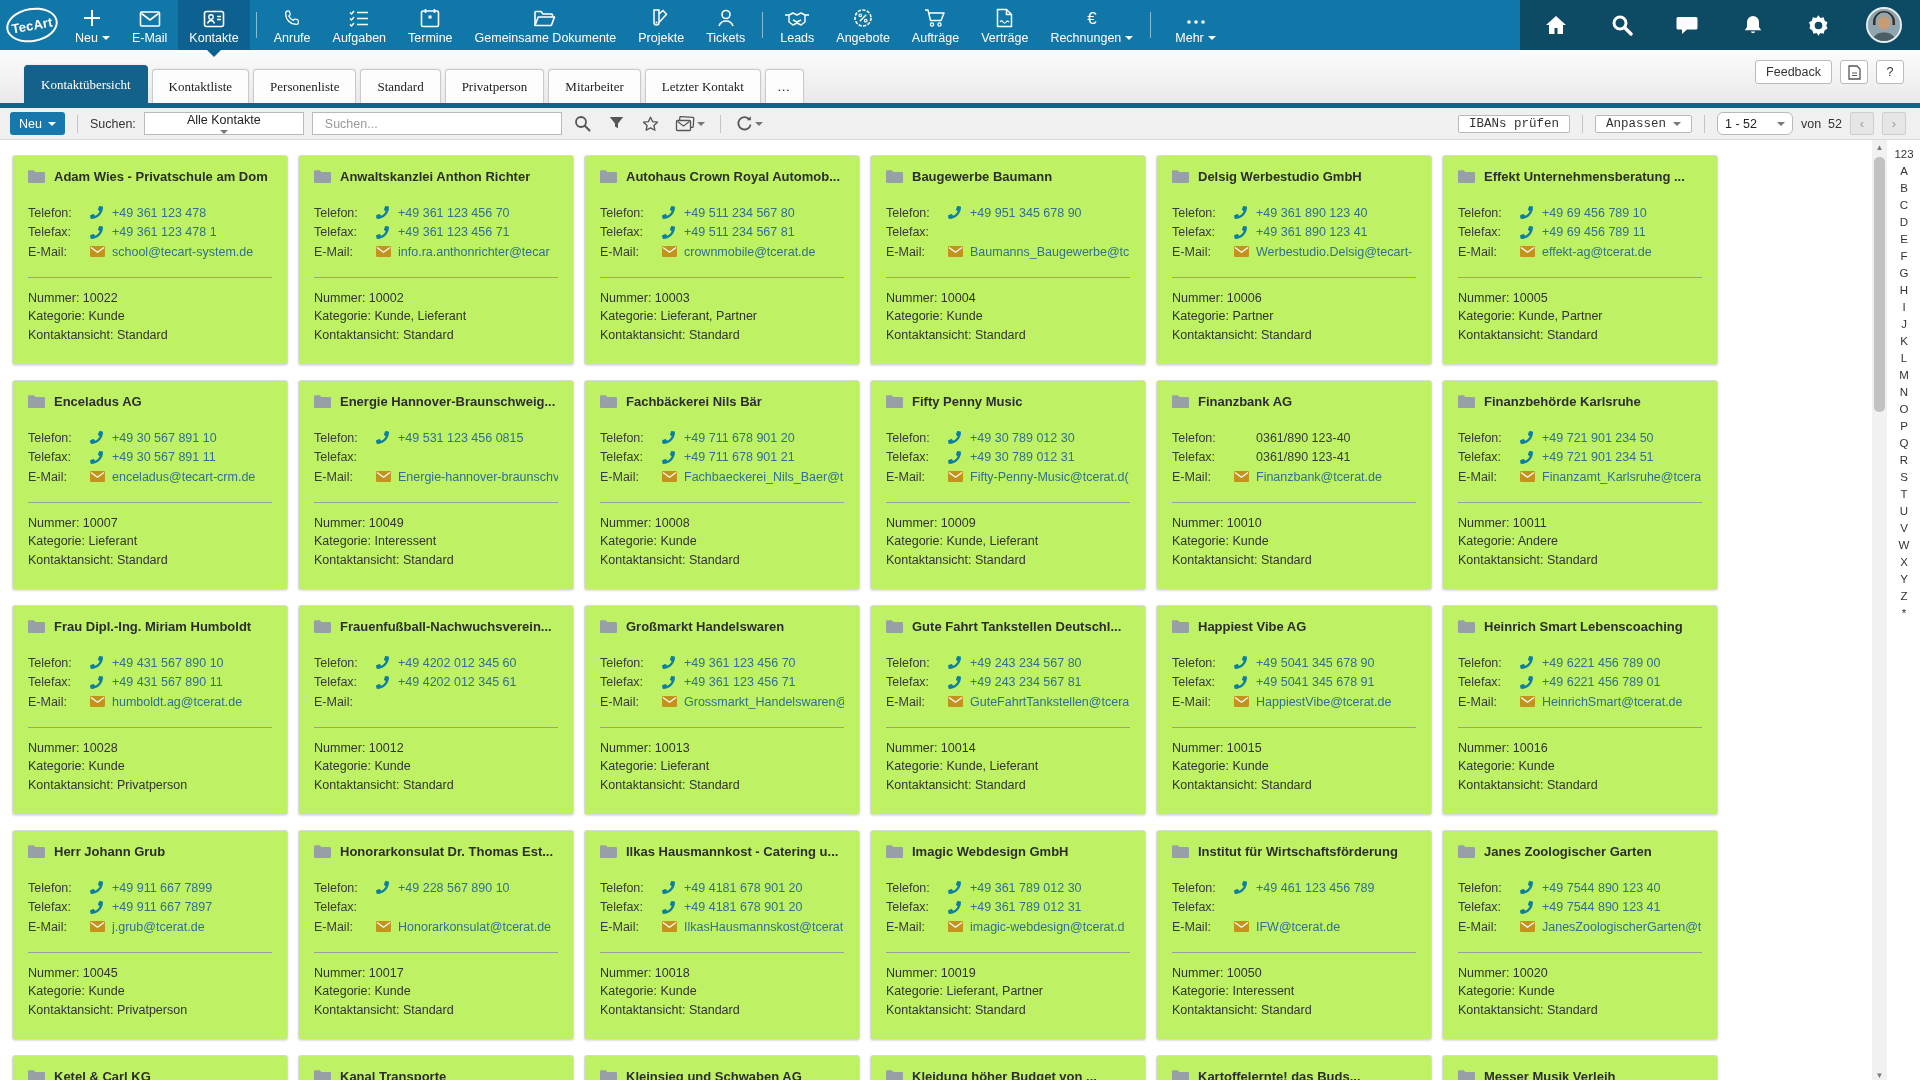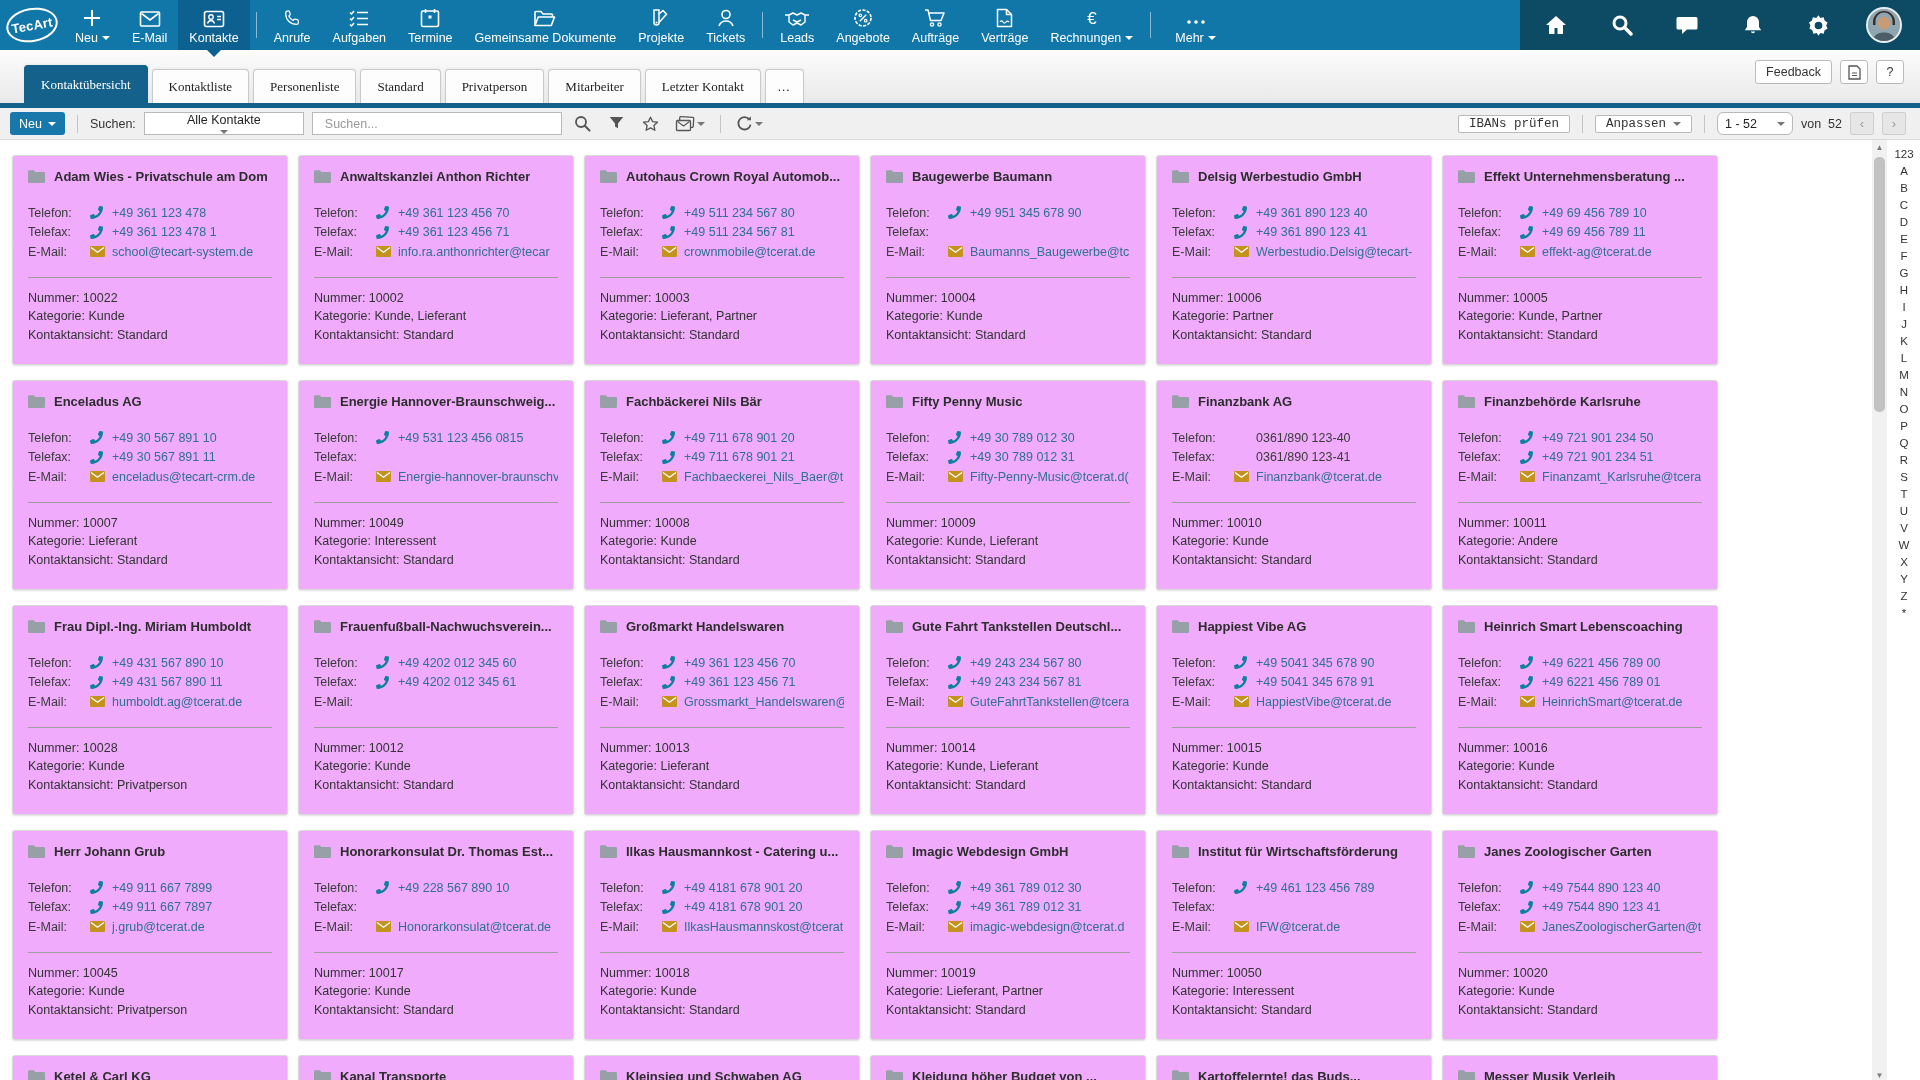--- a/index.html
+++ b/index.html
@@ -63,21 +63,21 @@
   .ibtn-drop { display:flex; align-items:center; gap:2px; cursor:pointer; padding:0 3px; }
   .btn-plain { background:#fff; border:1px solid #b9b9b9; border-radius:2px; height:18px;
     display:flex; align-items:center; padding:0 10px; font-size:12.5px; color:#333; cursor:pointer; gap:7px;font-family:Liberation Mono, monospace; }
   .pag-arrow { width:24px; height:23px; background:#e6e6e6; border:1px solid #cfcfcf; border-radius:2px;
     color:#9a9a9a; font-size:13px; display:flex; align-items:center; justify-content:center; }
 
   
   .content { position:relative; height:943px; overflow:hidden; background:#fff; }
   .grid { position:absolute; left:12px; top:15px; display:grid;
     grid-template-columns:repeat(6,276px); column-gap:10px; row-gap:15px; }
-  .card { width:276px; height:210px; background:#f0abfc; border:1px solid #d9d9d9; border-radius:3px;
+  .card { width:276px; height:210px; background:#bef264; border:1px solid #d9d9d9; border-radius:3px;
     box-shadow:0 1px 2px rgba(0,0,0,.13); padding:13px 15px 0 15px; overflow:hidden; }
   .ctitle { display:flex; align-items:center; gap:9px; }
   .cname { font-size:13px; font-weight:bold; color:#2d2d2d; white-space:nowrap; overflow:hidden; }
   .crows { margin-top:19px; }
   .crow { display:flex; align-items:center; height:19.5px; }
   .cl { width:62px; font-size:12.5px; color:#3a3a3a; flex:0 0 62px; }
   .ci { width:22px; flex:0 0 22px; display:flex; align-items:center; }
   .cv { font-size:12.5px; color:#31708f; white-space:nowrap; overflow:hidden; cursor:pointer; }
   .card.plain .row-phone .cv, .card.plain .row-fax .cv { color:#3a3a3a; cursor:default; }
   .cdiv { border-top:1px solid #9e9e9e; margin:15px 0 11px 0; }

